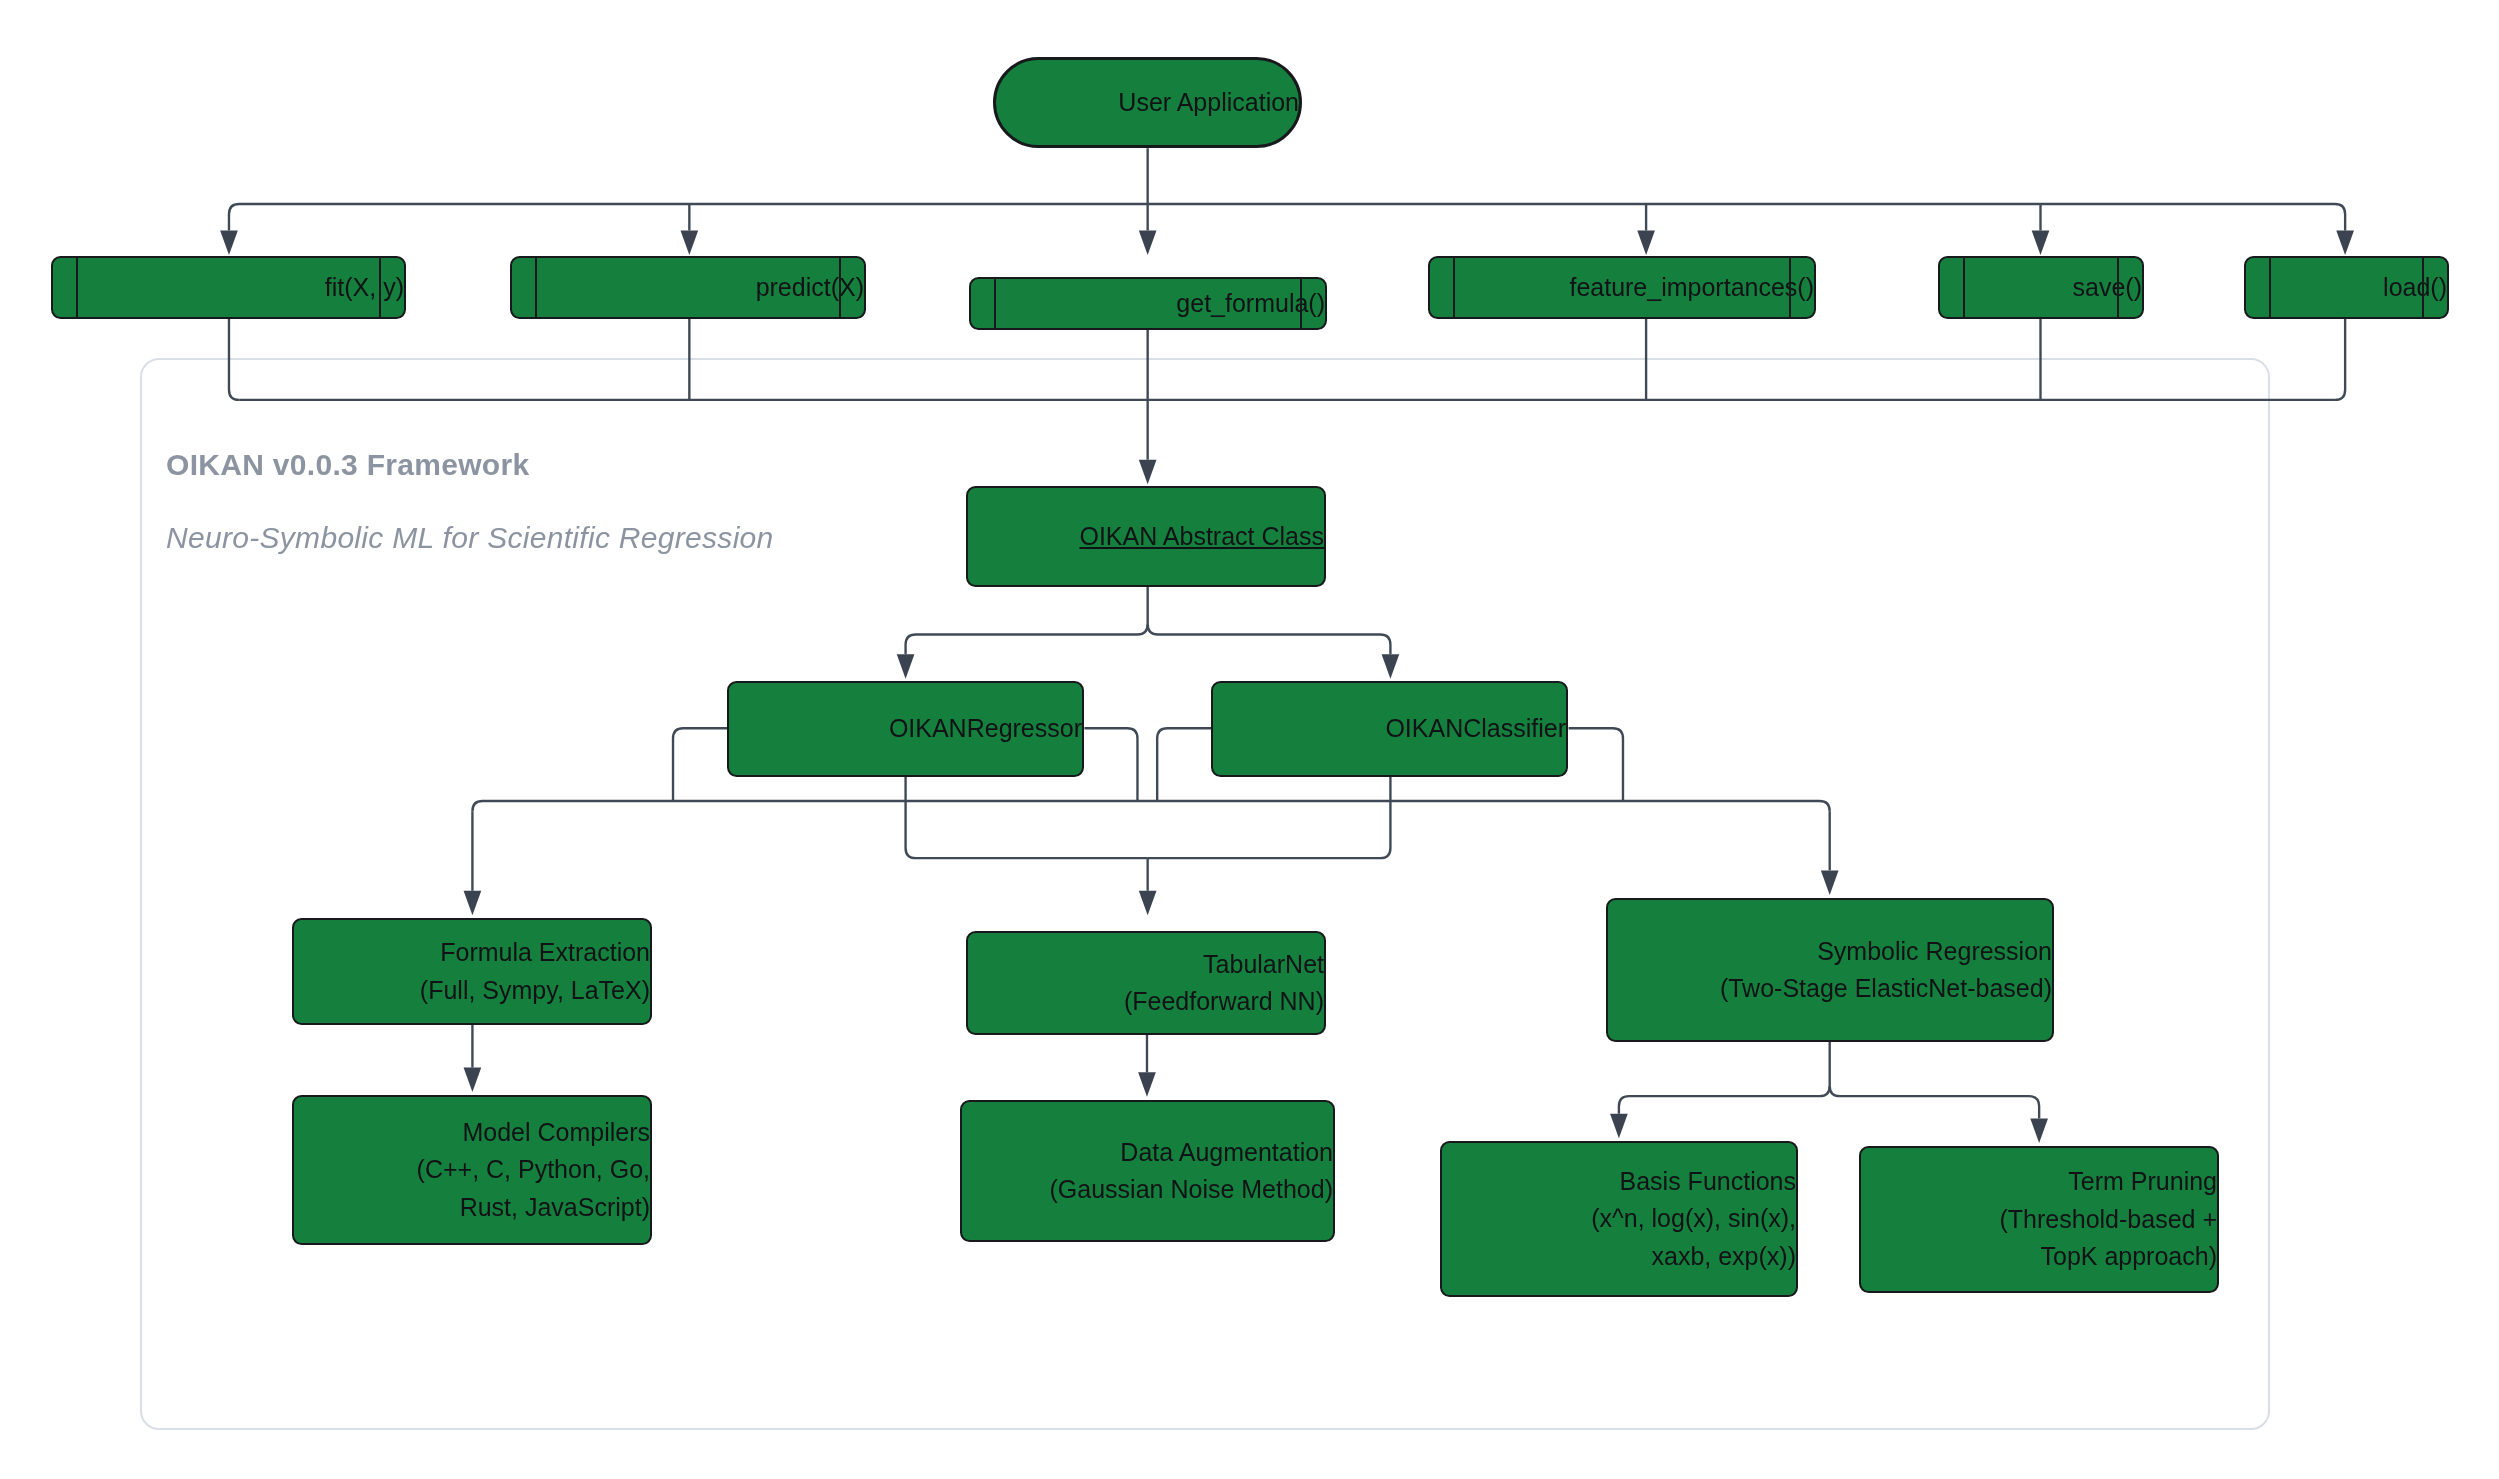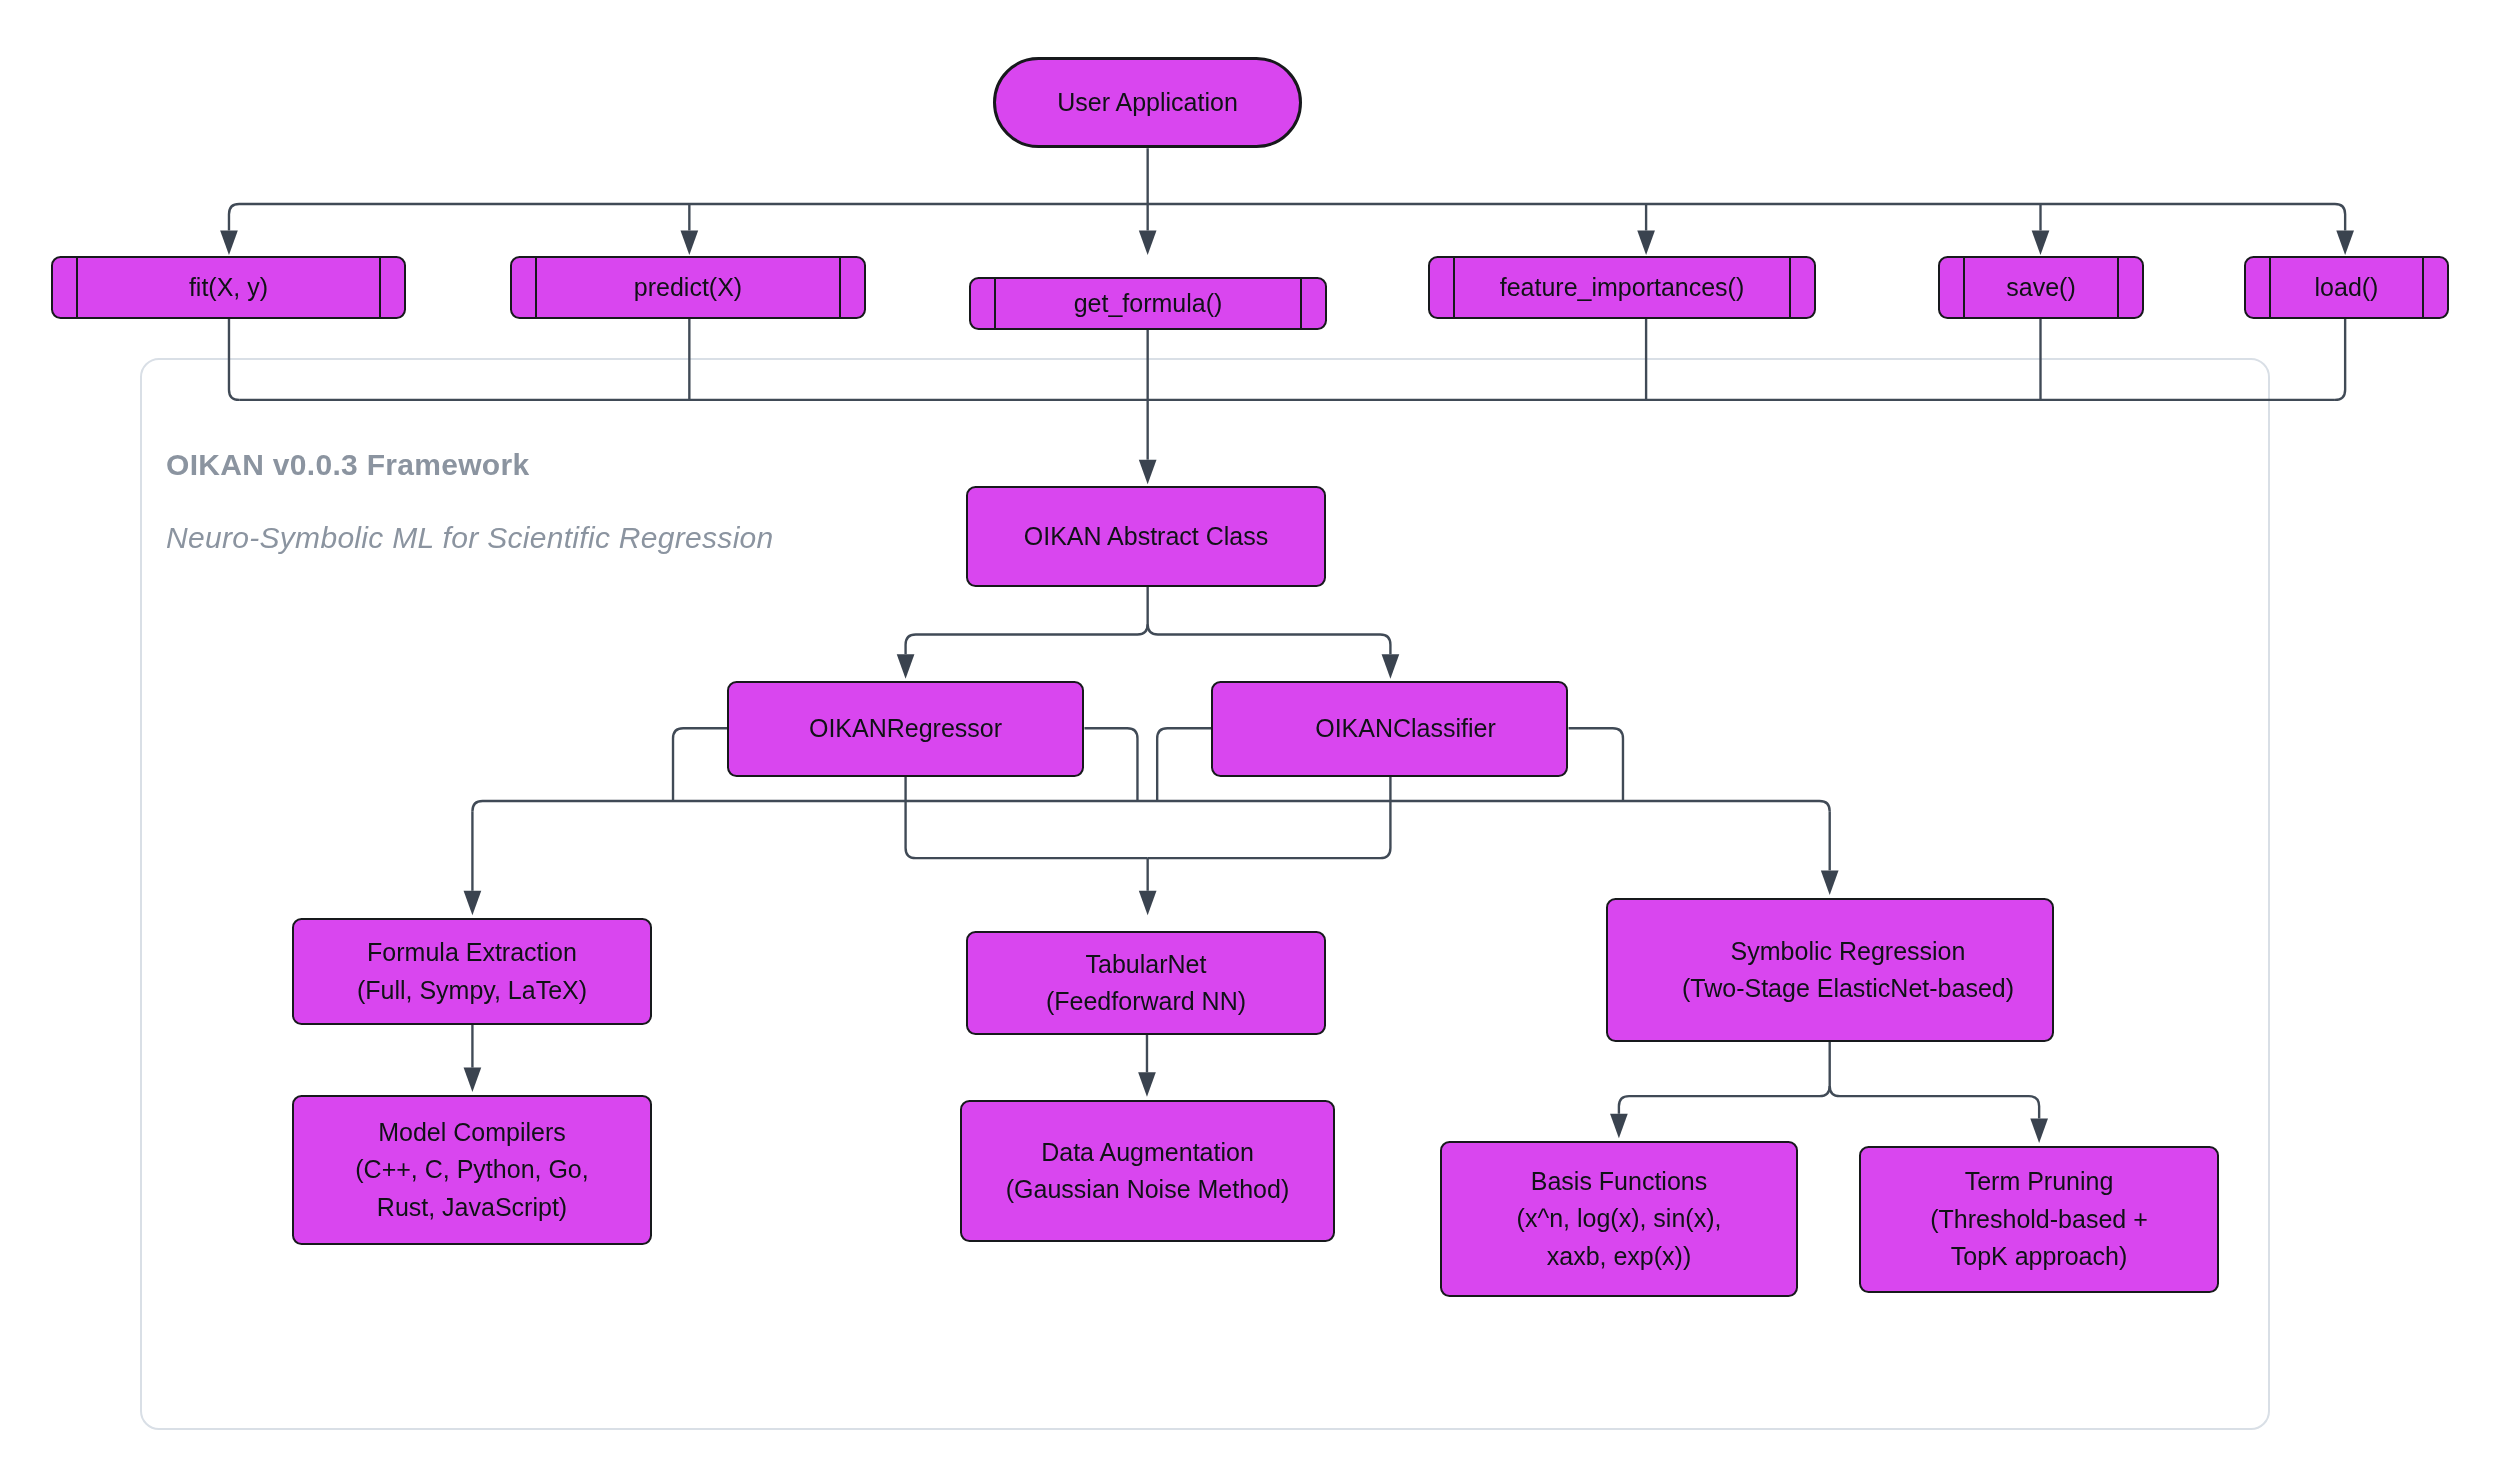--- a/index.html
+++ b/index.html
@@ -21,41 +21,41 @@
   }
   .cluster-subtitle{
     position:absolute;left:166px;top:521px;z-index:1;
     font-size:30px;font-style:italic;color:#8b94a0;letter-spacing:0.3px;
   }
   svg.edges{position:absolute;left:0;top:0;z-index:2;}
   .edge{fill:none;stroke:#404a56;stroke-width:3.5px;}
   .arrow{fill:#3a434f;stroke:none;}
   
   .node{
-    position:absolute;z-index:3;background:#d946ef;
+    position:absolute;z-index:3;background:#15803d;
     border:2.7px solid #17191c;border-radius:9.5px;
-    display:flex;flex-direction:column;align-items:center;justify-content:center;
+    display:flex;flex-direction:column;align-items:flex-end;justify-content:center;
     text-align:center;box-sizing:border-box;font-size:25px;line-height:1.5;
   }
   .node .txt{white-space:nowrap;}
   .pill{border-radius:48px;border-width:3.4px;}
   .bars{
     position:absolute;top:0;bottom:0;left:23px;right:23px;
     border-left:2px solid #17191c;border-right:2px solid #17191c;
     pointer-events:none;
   }
   
   #n-user   {left:993px;top:57px;  width:309px;height:91px;}
   #n-fit    {left:51px;  top:256px; width:355px;height:63px;}
   #n-predict{left:510px; top:256px; width:356px;height:63px;}
   #n-getf   {left:969px;top:244px; width:358px;height:53px;margin-top:33px;}
   #n-featimp{left:1428px;top:256px; width:388px;height:63px;}
   #n-save   {left:1938px;top:256px; width:206px;height:63px;}
   #n-load   {left:2244px;top:256px; width:205px;height:63px;}
-  #n-abs    {left:966px;top:486px; width:360px;height:101px;}
+  #n-abs    {left:966px;top:486px; width:360px;height:101px;text-decoration:underline;}
   #n-reg    {left:727px;top:681px;width:357px;height:96px;}
   #n-cls    {left:1211px;top:681px;width:357px;height:96px;padding-left:32px;}
   #n-fe     {left:292px; top:918px;width:360px;height:107px;}
   #n-tn     {left:966px;top:918px;width:360px;height:104px;margin-top:13px;}
   #n-sr     {left:1606px;top:898px;width:448px;height:144px;padding-left:36px;}
   #n-mc     {left:292px; top:1095px;width:360px;height:150px;}
   #n-da     {left:960px;top:1100px;width:375px;height:142px;}
   #n-bf     {left:1440px;top:1141px;width:358px;height:156px;}
   #n-tp     {left:1859px;top:1146px;width:360px;height:147px;}
 </style>

